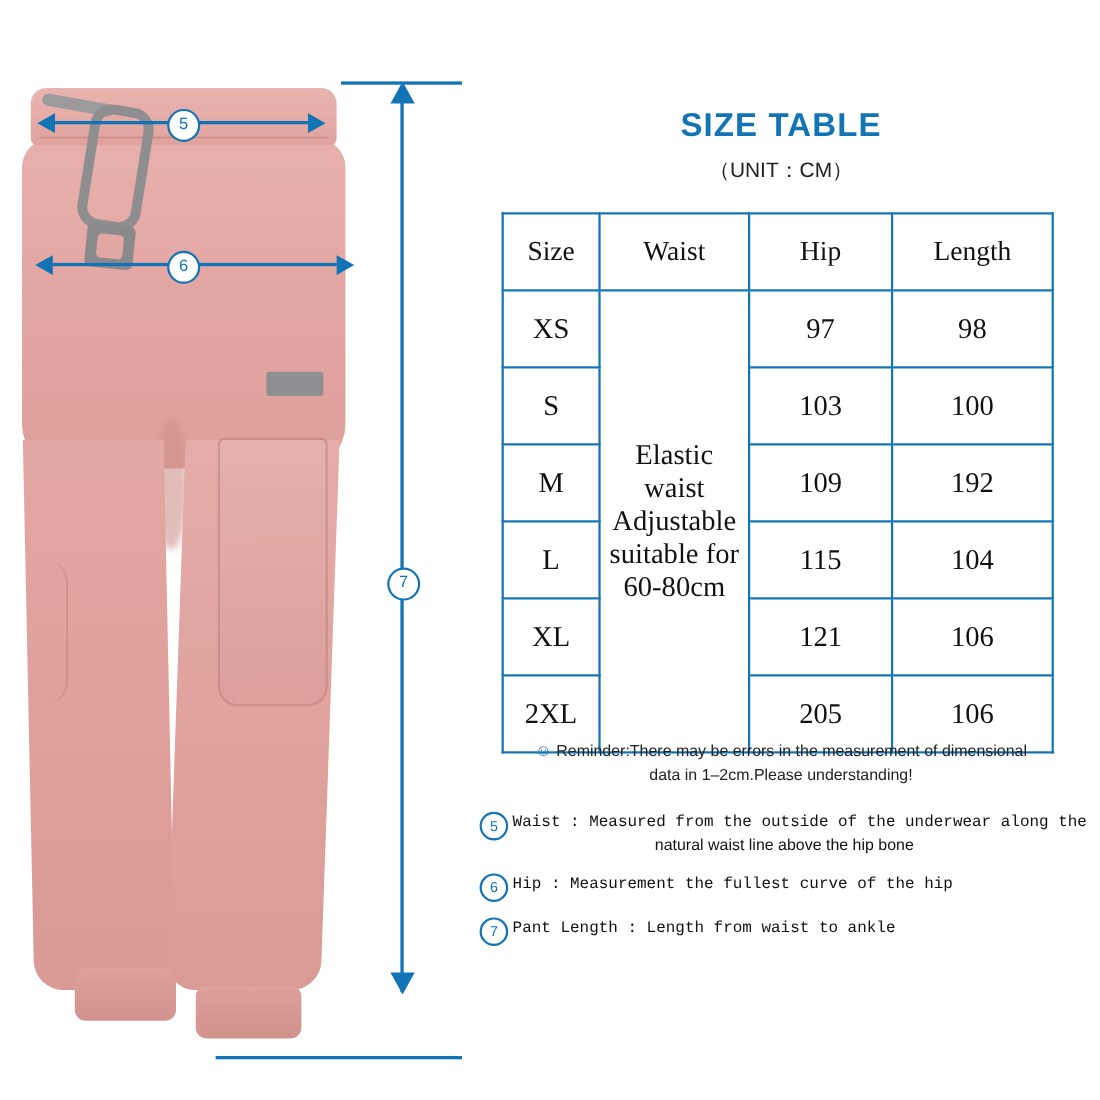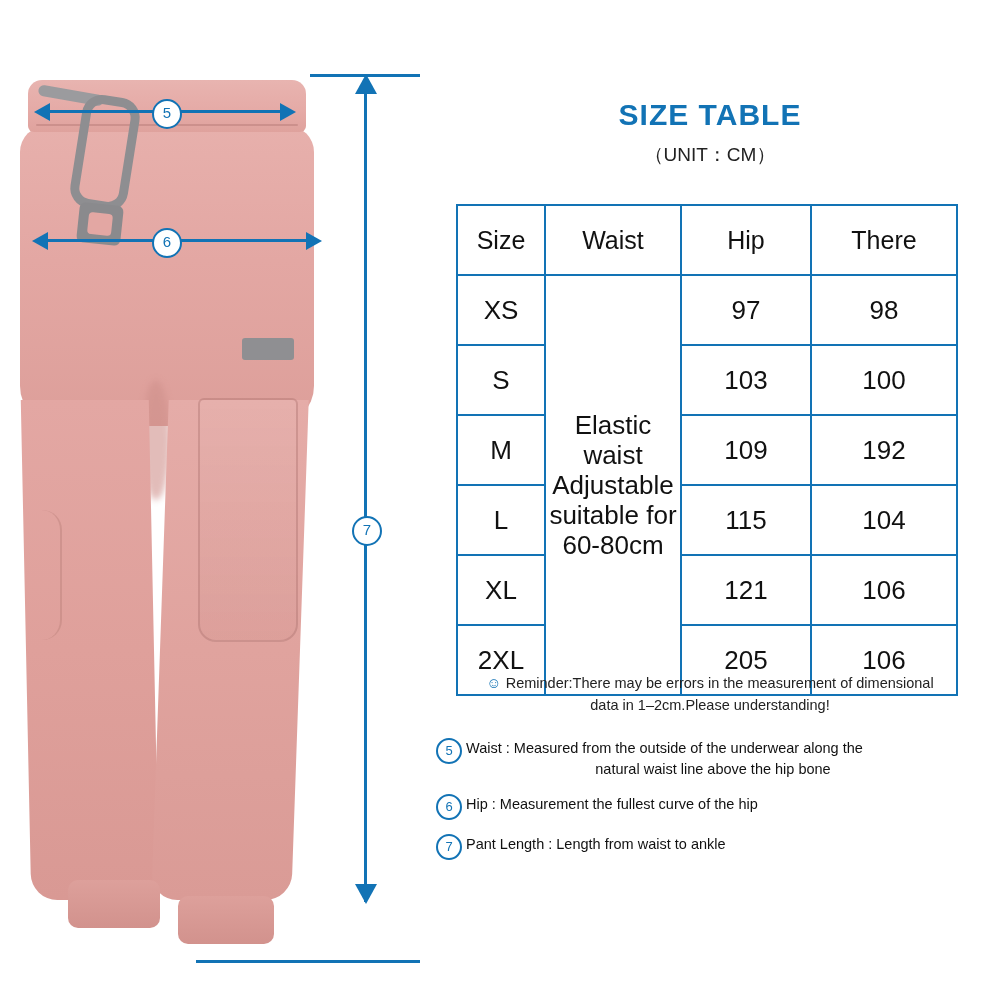--- a/index.html
+++ b/index.html
@@ -239,24 +239,25 @@
     position: absolute;
     left: 0; right: 0;
     top: 142px;
     text-align: center;
     color: #222;
     font-size: 19px;
   }
   table.size-table {
     position: absolute;
     left: 36px;
-    top: 204px;
+    top: 193px;
     width: 500px;
     border-collapse: collapse;
     table-layout: fixed;
+    font-family: Liberation Serif, serif;
   }
   table.size-table th,
   table.size-table td {
     border: 2px solid #1273b5;
     text-align: center;
     color: #111;
     font-size: 26px;
     height: 66px;
     font-weight: normal;
   }
@@ -310,20 +311,21 @@
     color: #1273b5;
     font-size: 13px;
     line-height: 21px;
     text-align: center;
   }
   .legend-text {
     display: block;
     font-size: 14.5px;
     color: #111;
     line-height: 21px;
+    font-family: Liberation Mono, monospace;
   }
   .legend-sub {
     display: block;
     font-size: 14.5px;
     color: #111;
     line-height: 21px;
     text-align: center;
     padding-right: 40px;
   }
 </style>
@@ -387,21 +389,21 @@
         <col class="c1">
           <col class="c2">
           <col class="c3">
           <col class="c4">
       </colgroup>
       <thead>
         <tr>
           <th>Size</th>
           <th>Waist</th>
           <th>Hip</th>
-          <th>There</th>
+          <th>Length</th>
         </tr>
       </thead>
       <tbody>
         <tr>
           <td>XS</td>
           <td class="waist-note" rowspan="6">
             <div>Elastic waist</div>
             <div>Adjustable</div>
             <div>suitable for</div>
             <div>60-80cm</div>

